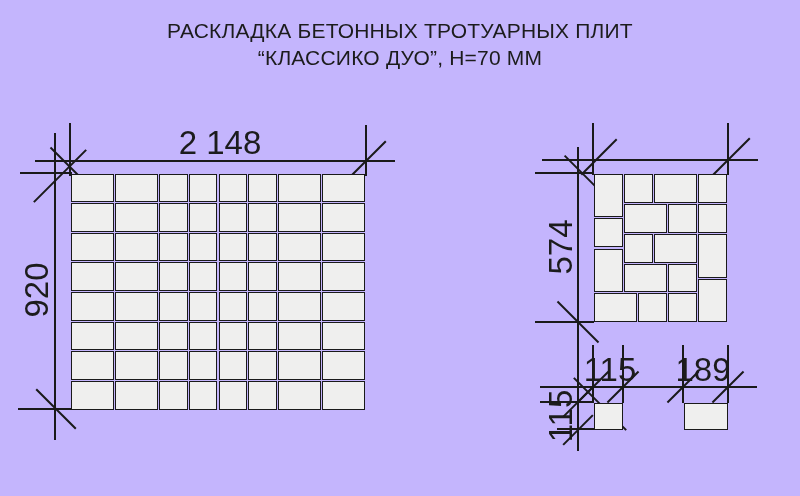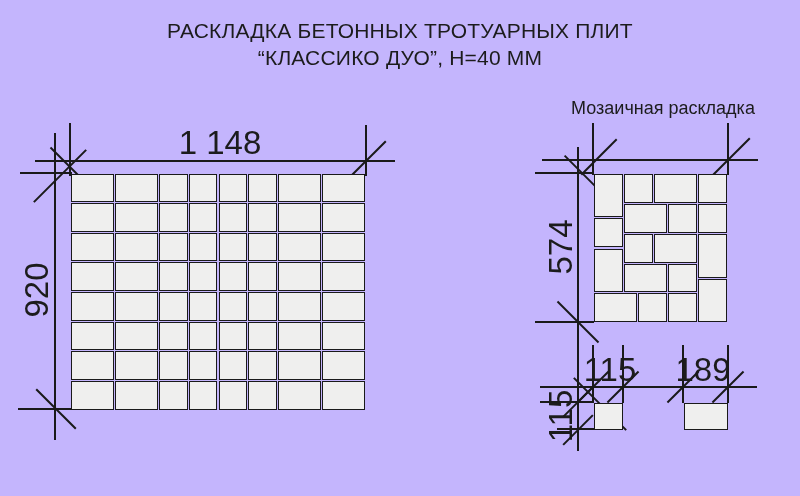--- a/index.html
+++ b/index.html
@@ -21,23 +21,23 @@
   .tick.down{transform:translate(-50%,-50%) rotate(45deg);}  
   .grid{position:absolute;}
   .tile{position:absolute;background:#efefee;border:1.5px solid #1a1a1a;box-sizing:border-box;}
 </style>
 </head>
 <body>
 
 <div id="canvas">
 
   <div class="title-line" style="top:19px">РАСКЛАДКА БЕТОННЫХ ТРОТУАРНЫХ ПЛИТ</div>
-  <div class="title-line" style="top:46px">“КЛАССИКО ДУО”, Н=40 ММ</div>
+  <div class="title-line" style="top:46px">“КЛАССИКО ДУО”, Н=70 ММ</div>
 
-  <div class="dim-num" style="left:220px;top:142px">1 148</div>
+  <div class="dim-num" style="left:220px;top:142px">2 148</div>
   <div class="dim-num rot" style="left:36px;top:290px">920</div>
 
   <div class="hline" style="left:35px;top:160px;width:360px"></div>
   <div class="vline" style="left:69px;top:123px;height:53px"></div>
   <div class="vline" style="left:365px;top:125px;height:51px"></div>
   <div class="vline" style="left:54px;top:133px;height:307px"></div>
   <div class="hline" style="left:20px;top:172px;width:52px"></div>
   <div class="hline" style="left:18px;top:408px;width:54px"></div>
 
   <div class="tick up" style="left:60px;top:176px;width:74px"></div>
@@ -105,21 +105,20 @@
       <div class="tile" style="left: 0.5px; top: 207.875px; width: 43.3484px; height: 28.625px;"></div>
       <div class="tile" style="left: 44.8484px; top: 207.875px; width: 43.3484px; height: 28.625px;"></div>
       <div class="tile" style="left: 89.1969px; top: 207.875px; width: 28.6516px; height: 28.625px;"></div>
       <div class="tile" style="left: 118.848px; top: 207.875px; width: 28.6516px; height: 28.625px;"></div>
       <div class="tile" style="left: 148.5px; top: 207.875px; width: 28.6516px; height: 28.625px;"></div>
       <div class="tile" style="left: 178.152px; top: 207.875px; width: 28.6516px; height: 28.625px;"></div>
       <div class="tile" style="left: 207.803px; top: 207.875px; width: 43.3484px; height: 28.625px;"></div>
       <div class="tile" style="left: 252.152px; top: 207.875px; width: 43.3484px; height: 28.625px;"></div>
     </div>
 
-  <div class="sec-label" style="left:663px;top:108px">Мозаичная раскладка</div>
   <div class="dim-num rot" style="left:560px;top:247px">574</div>
 
   <div class="hline" style="left:542px;top:159px;width:216px"></div>
   <div class="vline" style="left:592px;top:123px;height:52px"></div>
   <div class="vline" style="left:727px;top:123px;height:52px"></div>
   <div class="vline" style="left:577px;top:147px;height:205px"></div>
   <div class="hline" style="left:535px;top:172px;width:59px"></div>
   <div class="hline" style="left:535px;top:321px;width:59px"></div>
 
   <div class="tick up" style="left:599px;top:157px;width:50px"></div>

